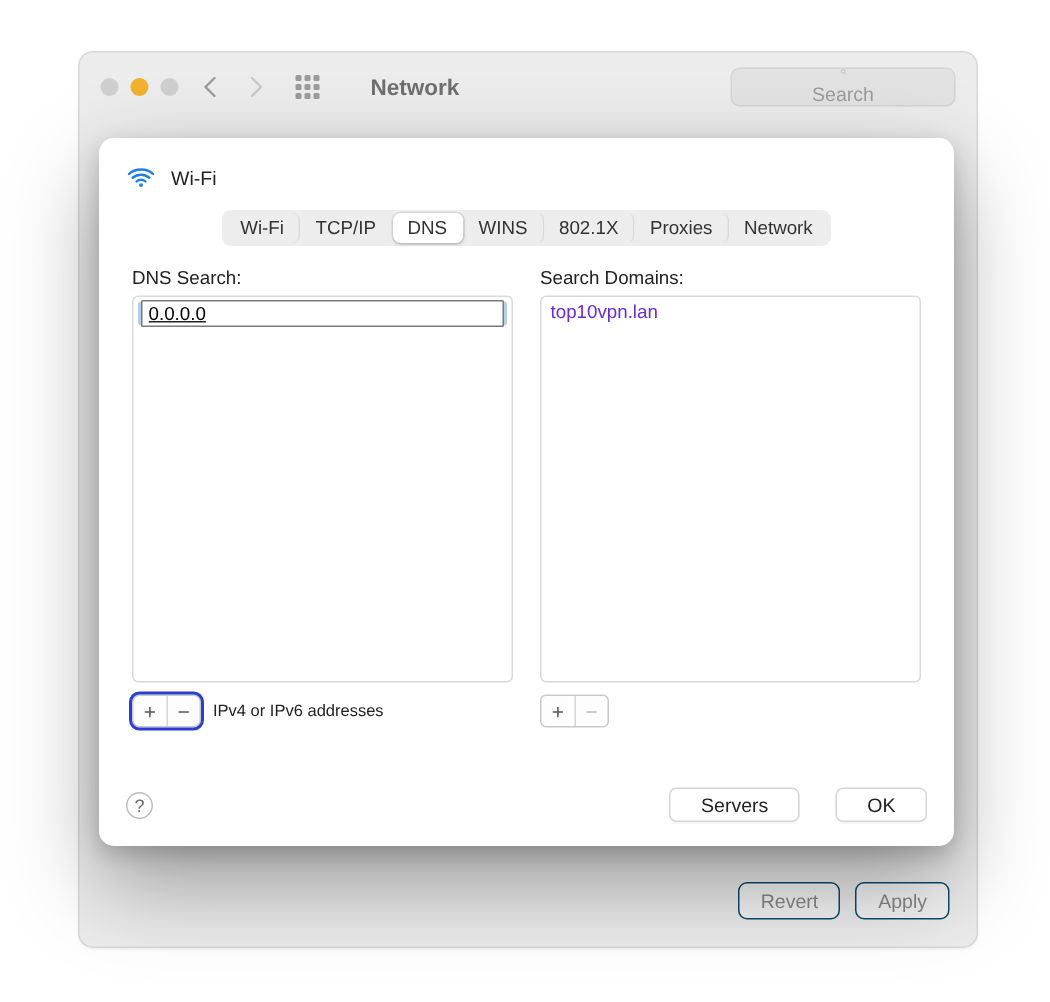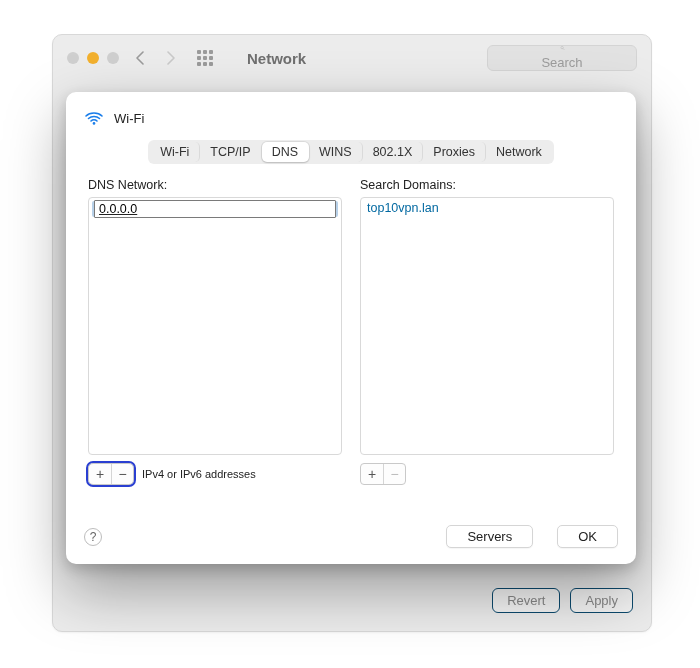--- a/index.html
+++ b/index.html
@@ -139,21 +139,21 @@
     border:1px solid #7a7a7a;
     border-radius:1px;
     height:18px;
     font-size:12.5px;
     padding:0 4px;
     color:#000;
     outline:none;
   }
   .domain-item {
     padding:3px 6px;
-    color:#0369a1;
+    color:#6d28d9;
     font-size:12.5px;
   }
   .below-list {
     display:flex;
     align-items:center;
     margin-top:8px;
     gap:8px;
   }
   .addrem {
     display:flex;
@@ -265,21 +265,21 @@
       <div class="tab">WINS</div>
       <div class="tab">802.1X</div>
       <div class="tab">Proxies</div>
       <div class="tab">Network</div>
     </div>
   </div>
 
   <div class="columns">
 
     <div class="col">
-      <div class="col-label">DNS Network:</div>
+      <div class="col-label">DNS Search:</div>
       <div class="listbox">
         <div class="dns-entry">
           <input class="dns-input" value="0.0.0.0" style="">
         </div>
       </div>
       <div class="below-list">
         <div class="addrem hilite">
           <div class="sq">+</div>
           <div class="sq">−</div>
         </div>

